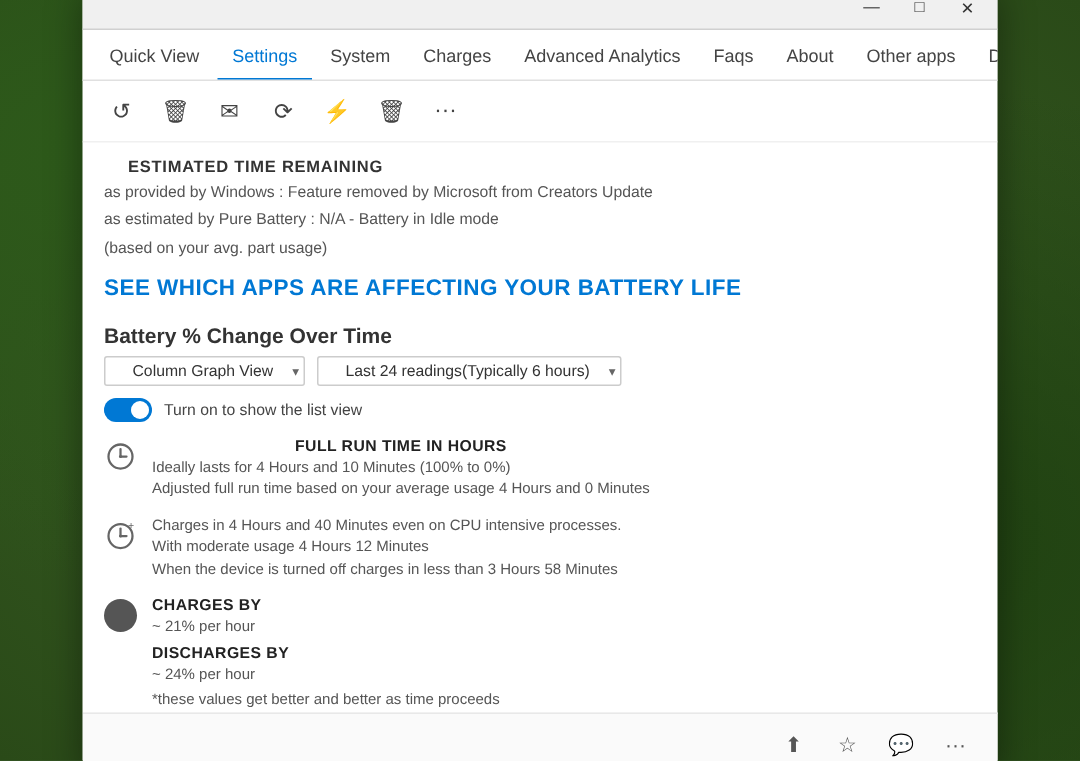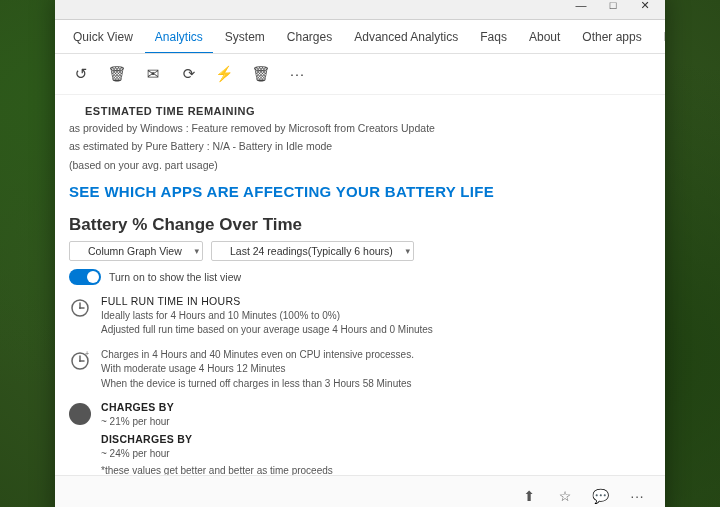--- a/index.html
+++ b/index.html
@@ -133,21 +133,21 @@
       color: #0078d4;
       cursor: pointer;
       text-transform: uppercase;
       font-weight: 600;
       letter-spacing: 0.3px;
       margin-top: 6px;
       display: inline-block;
     }
 
     .section-header {
-      font-size: 17px;
+      font-size: 14px;
       font-weight: 600;
       color: #333;
       margin: 8px 0 6px;
     }
 
     .chart-controls {
       display: flex;
       gap: 8px;
       align-items: center;
       margin-bottom: 8px;
@@ -221,24 +221,25 @@
       flex-shrink: 0;
       margin-top: 2px;
       display: flex;
       align-items: center;
       justify-content: center;
       color: #555;
       font-size: 14px;
     }
     .info-content h5 {
       font-size: 10.5px;
-      font-weight: 400;
+      font-weight: 700;
       color: #222;
       letter-spacing: 0.3px;
       margin-bottom: 2px;
+      text-align: center;
     }
     .info-content p {
       font-size: 10px;
       color: #555;
       line-height: 1.45;
     }
 
     .charges-section {
       display: flex;
       gap: 10px;
@@ -304,21 +305,21 @@
 <div class="window">
 
   <div class="titlebar">
     <div class="titlebar-btn">—</div>
     <div class="titlebar-btn">□</div>
     <div class="titlebar-btn close">✕</div>
   </div>
 
   <div class="nav-tabs">
     <div class="nav-tab">Quick View</div>
-    <div class="nav-tab active">Analytics</div>
+    <div class="nav-tab active">Settings</div>
     <div class="nav-tab">System</div>
     <div class="nav-tab">Charges</div>
     <div class="nav-tab">Advanced Analytics</div>
     <div class="nav-tab">Faqs</div>
     <div class="nav-tab">About</div>
     <div class="nav-tab">Other apps</div>
     <div class="nav-tab">Dev updates</div>
   </div>
 
   <div class="toolbar">

